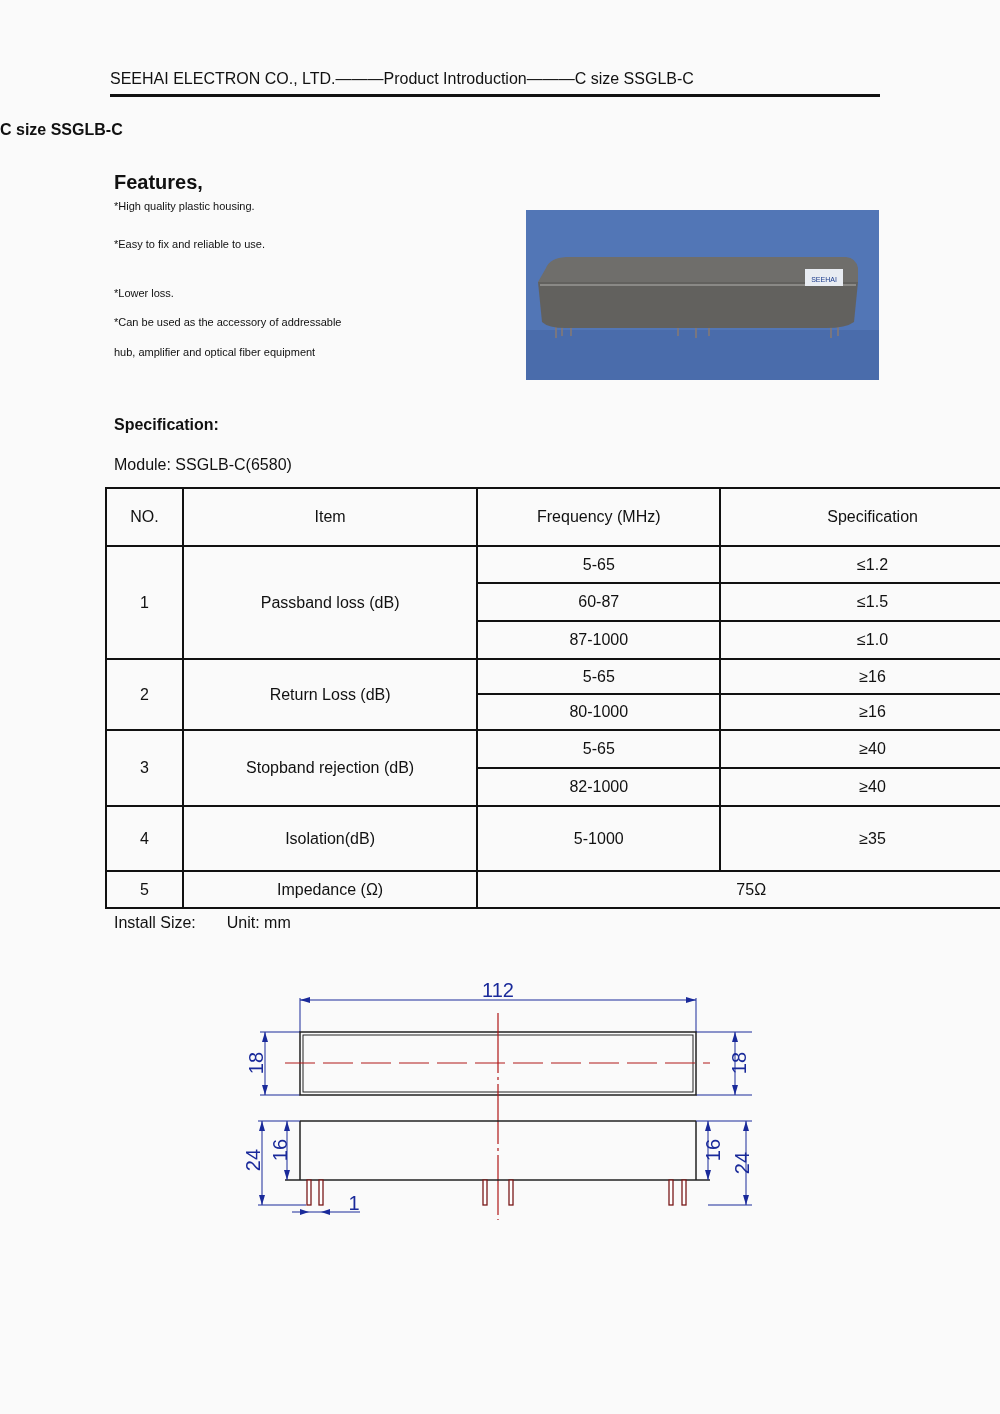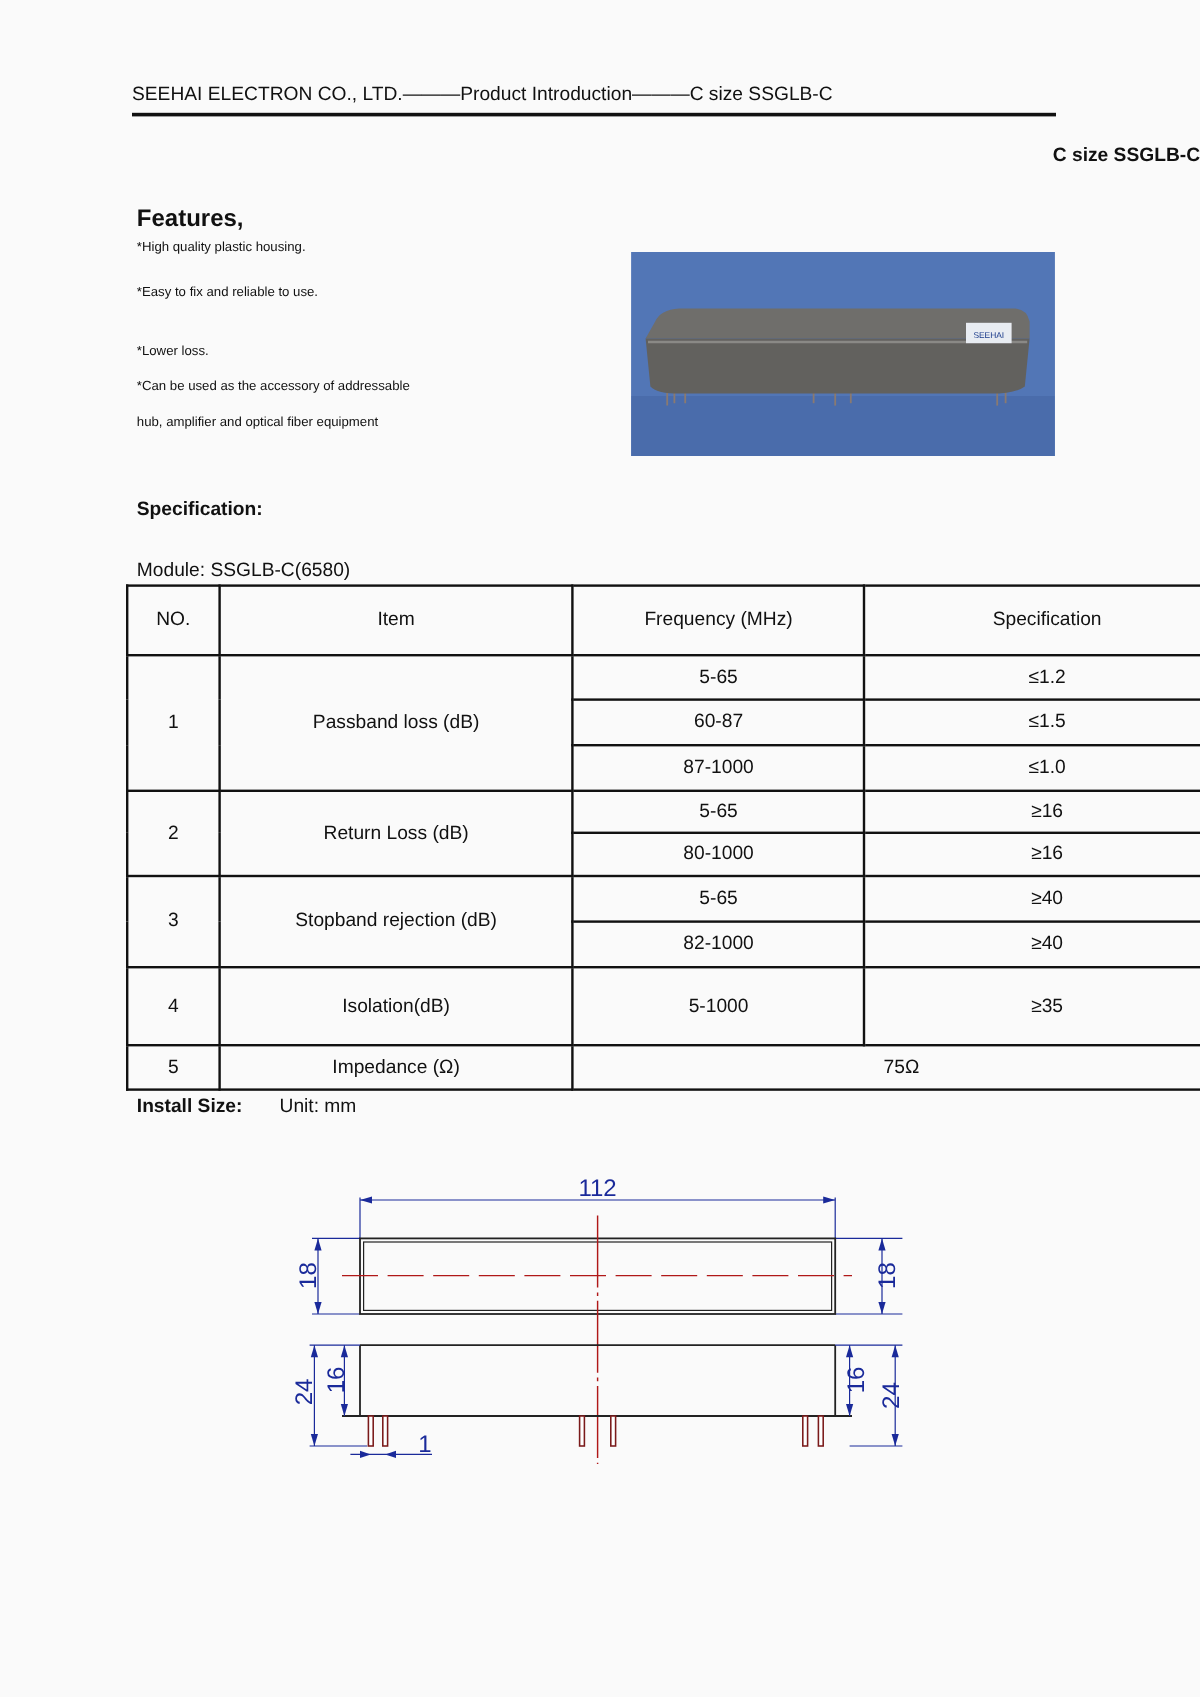--- a/index.html
+++ b/index.html
@@ -1,29 +1,29 @@
 <!DOCTYPE html>
 <html><head>
 <meta charset="utf-8">
 <style>
   html,body{margin:0;padding:0;}
   body{width:1000px;height:1414px;background:#fafafa;position:relative;font-family:"Liberation Sans",sans-serif;color:#111;overflow:hidden;}
   .abs{position:absolute;}
   .hdr{left:110px;width:770px;top:70px;text-align:left;font-size:16px;}
   .hdr-rule{left:110px;width:770px;top:94px;height:0;border-top:3px solid #111;}
-  .title{left:0;width:1000px;top:121px;text-align:right;font-size:16px;font-weight:bold;}
+  .title{left:0;width:1000px;top:121px;text-align:left;font-size:16px;font-weight:bold;}
   .feat-h{left:114px;top:171px;font-size:20px;font-weight:bold;}
   .feat{left:114px;font-size:11px;}
   .photo{left:526px;top:210px;width:353px;height:170px;background:linear-gradient(160deg,#5a7fbf 0%,#4a6fb0 50%,#3e62a3 100%);overflow:hidden;}
   .spec-h{left:114px;top:416px;font-size:16px;font-weight:bold;}
-  .module{left:114px;top:467px;font-size:16px;}
+  .module{left:114px;top:456px;font-size:16px;}
   table.spec{position:absolute;left:105px;top:487px;width:921px;border-collapse:collapse;font-size:16px;}
   table.spec td{border:2px solid #111;text-align:center;padding:0;}
   .install{left:114px;top:914px;font-size:16px;}
-  .install b{font-weight:bold;}
+  .install b{font-weight:normal;}
   svg.draw{position:absolute;left:230px;top:970px;}
 </style>
 </head>
 <body>
 
 <div class="abs hdr">SEEHAI ELECTRON CO., LTD.———Product Introduction———C size SSGLB-C</div>
 <div class="abs hdr-rule"></div>
 
 <div class="abs title">C size SSGLB-C</div>
 

